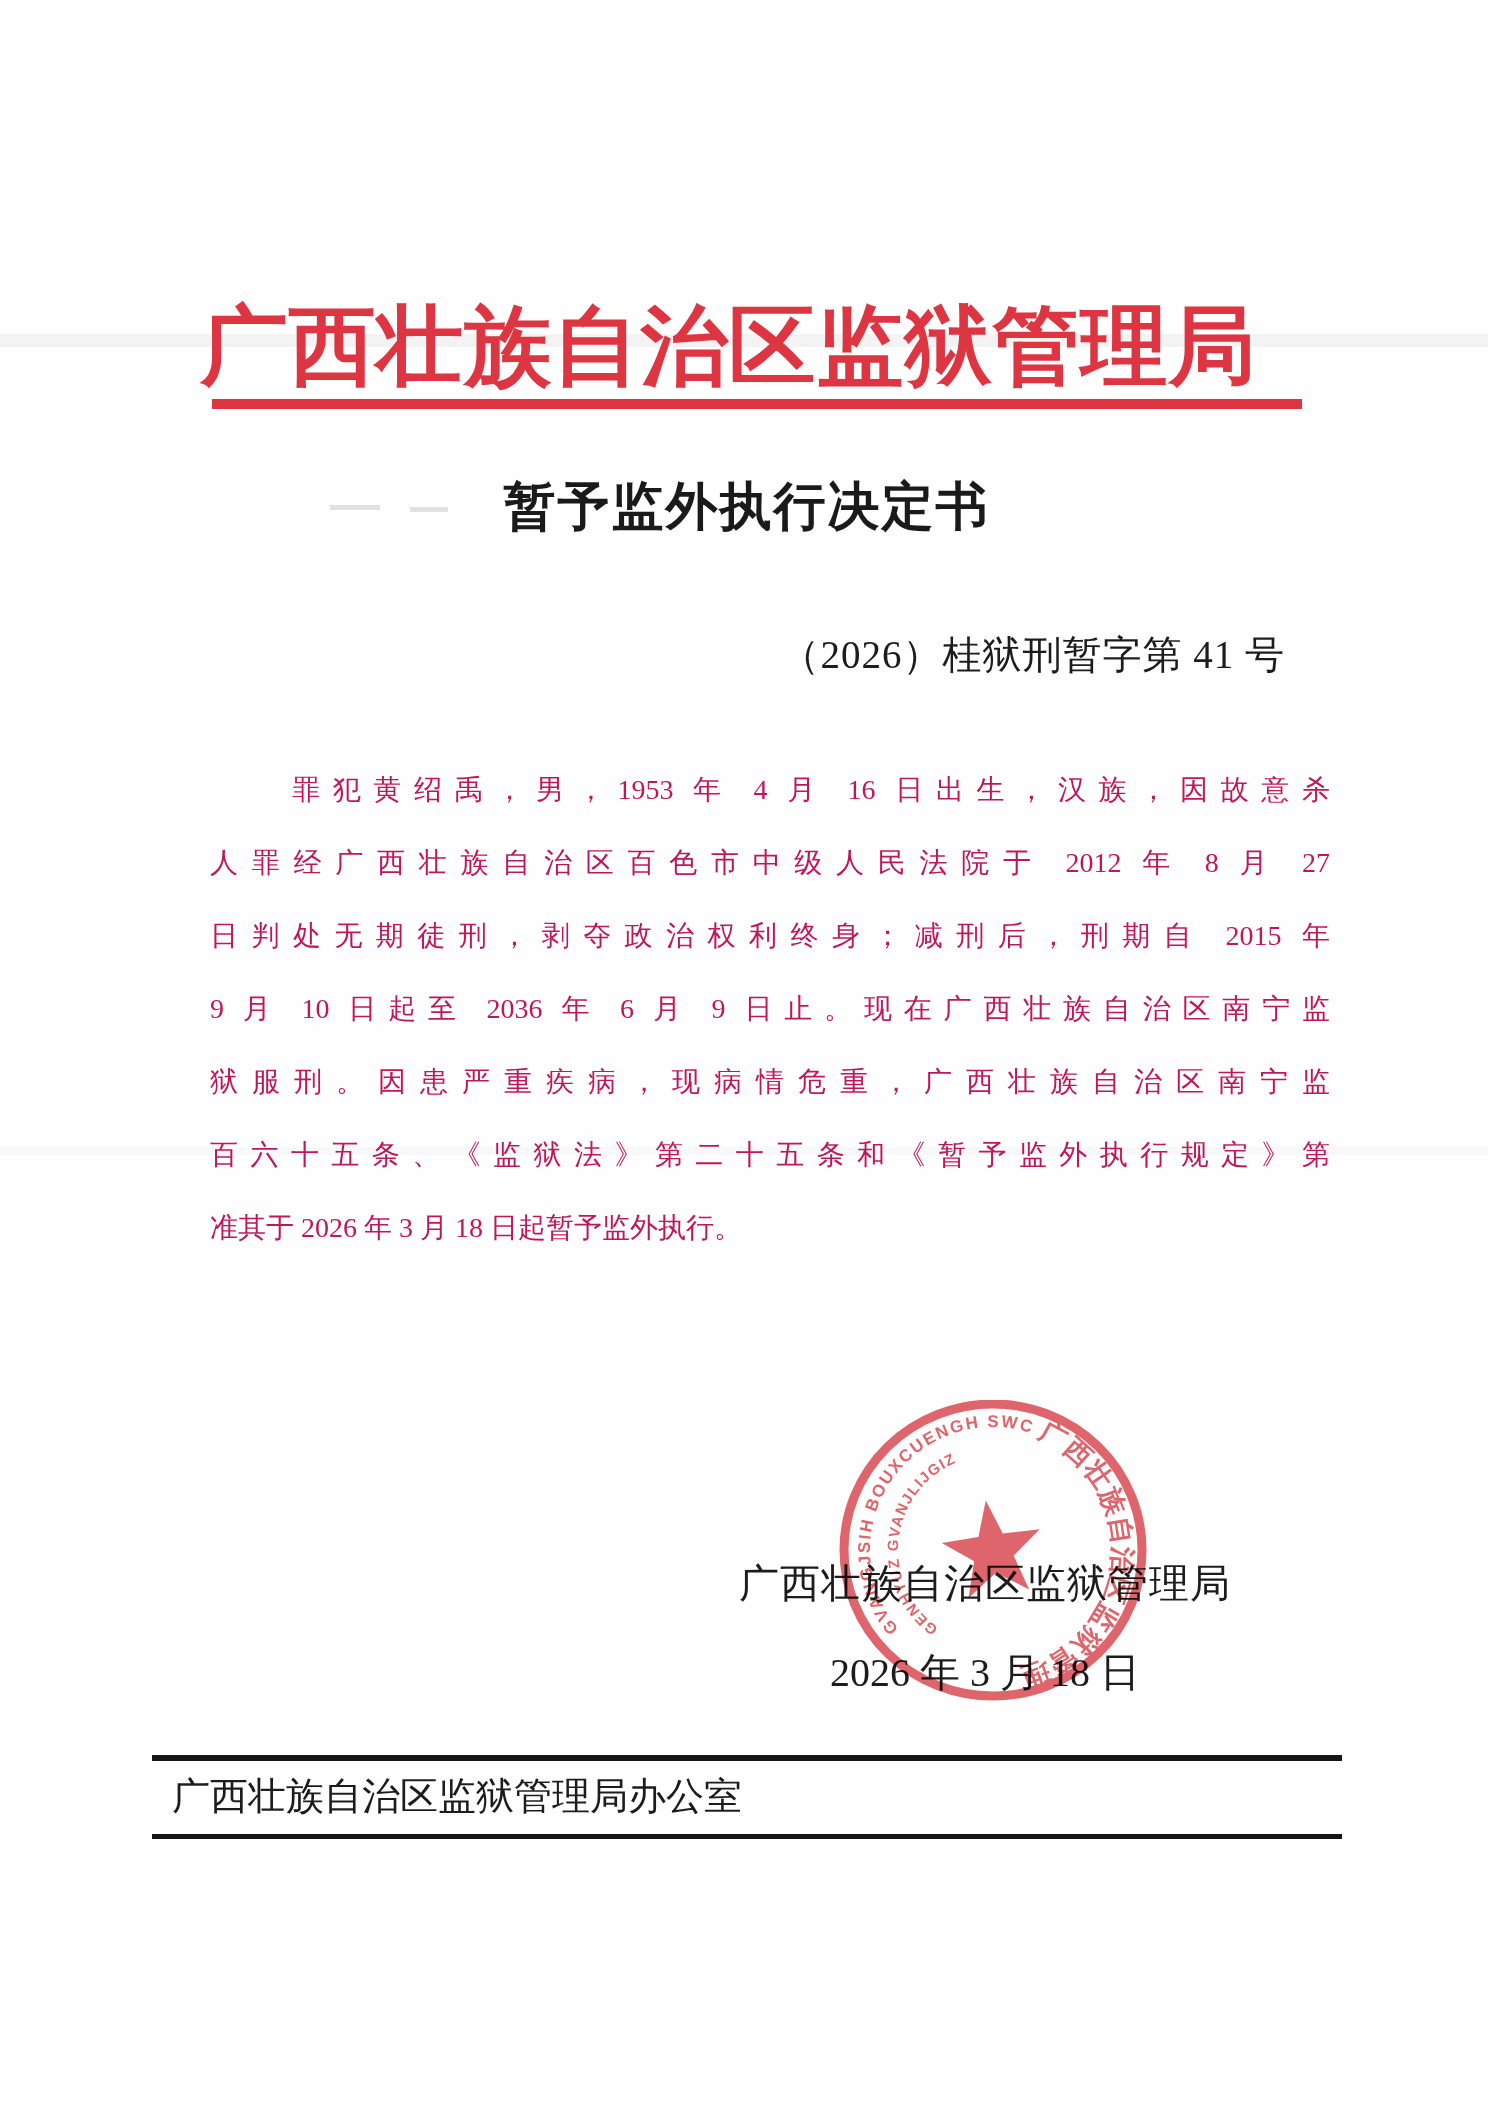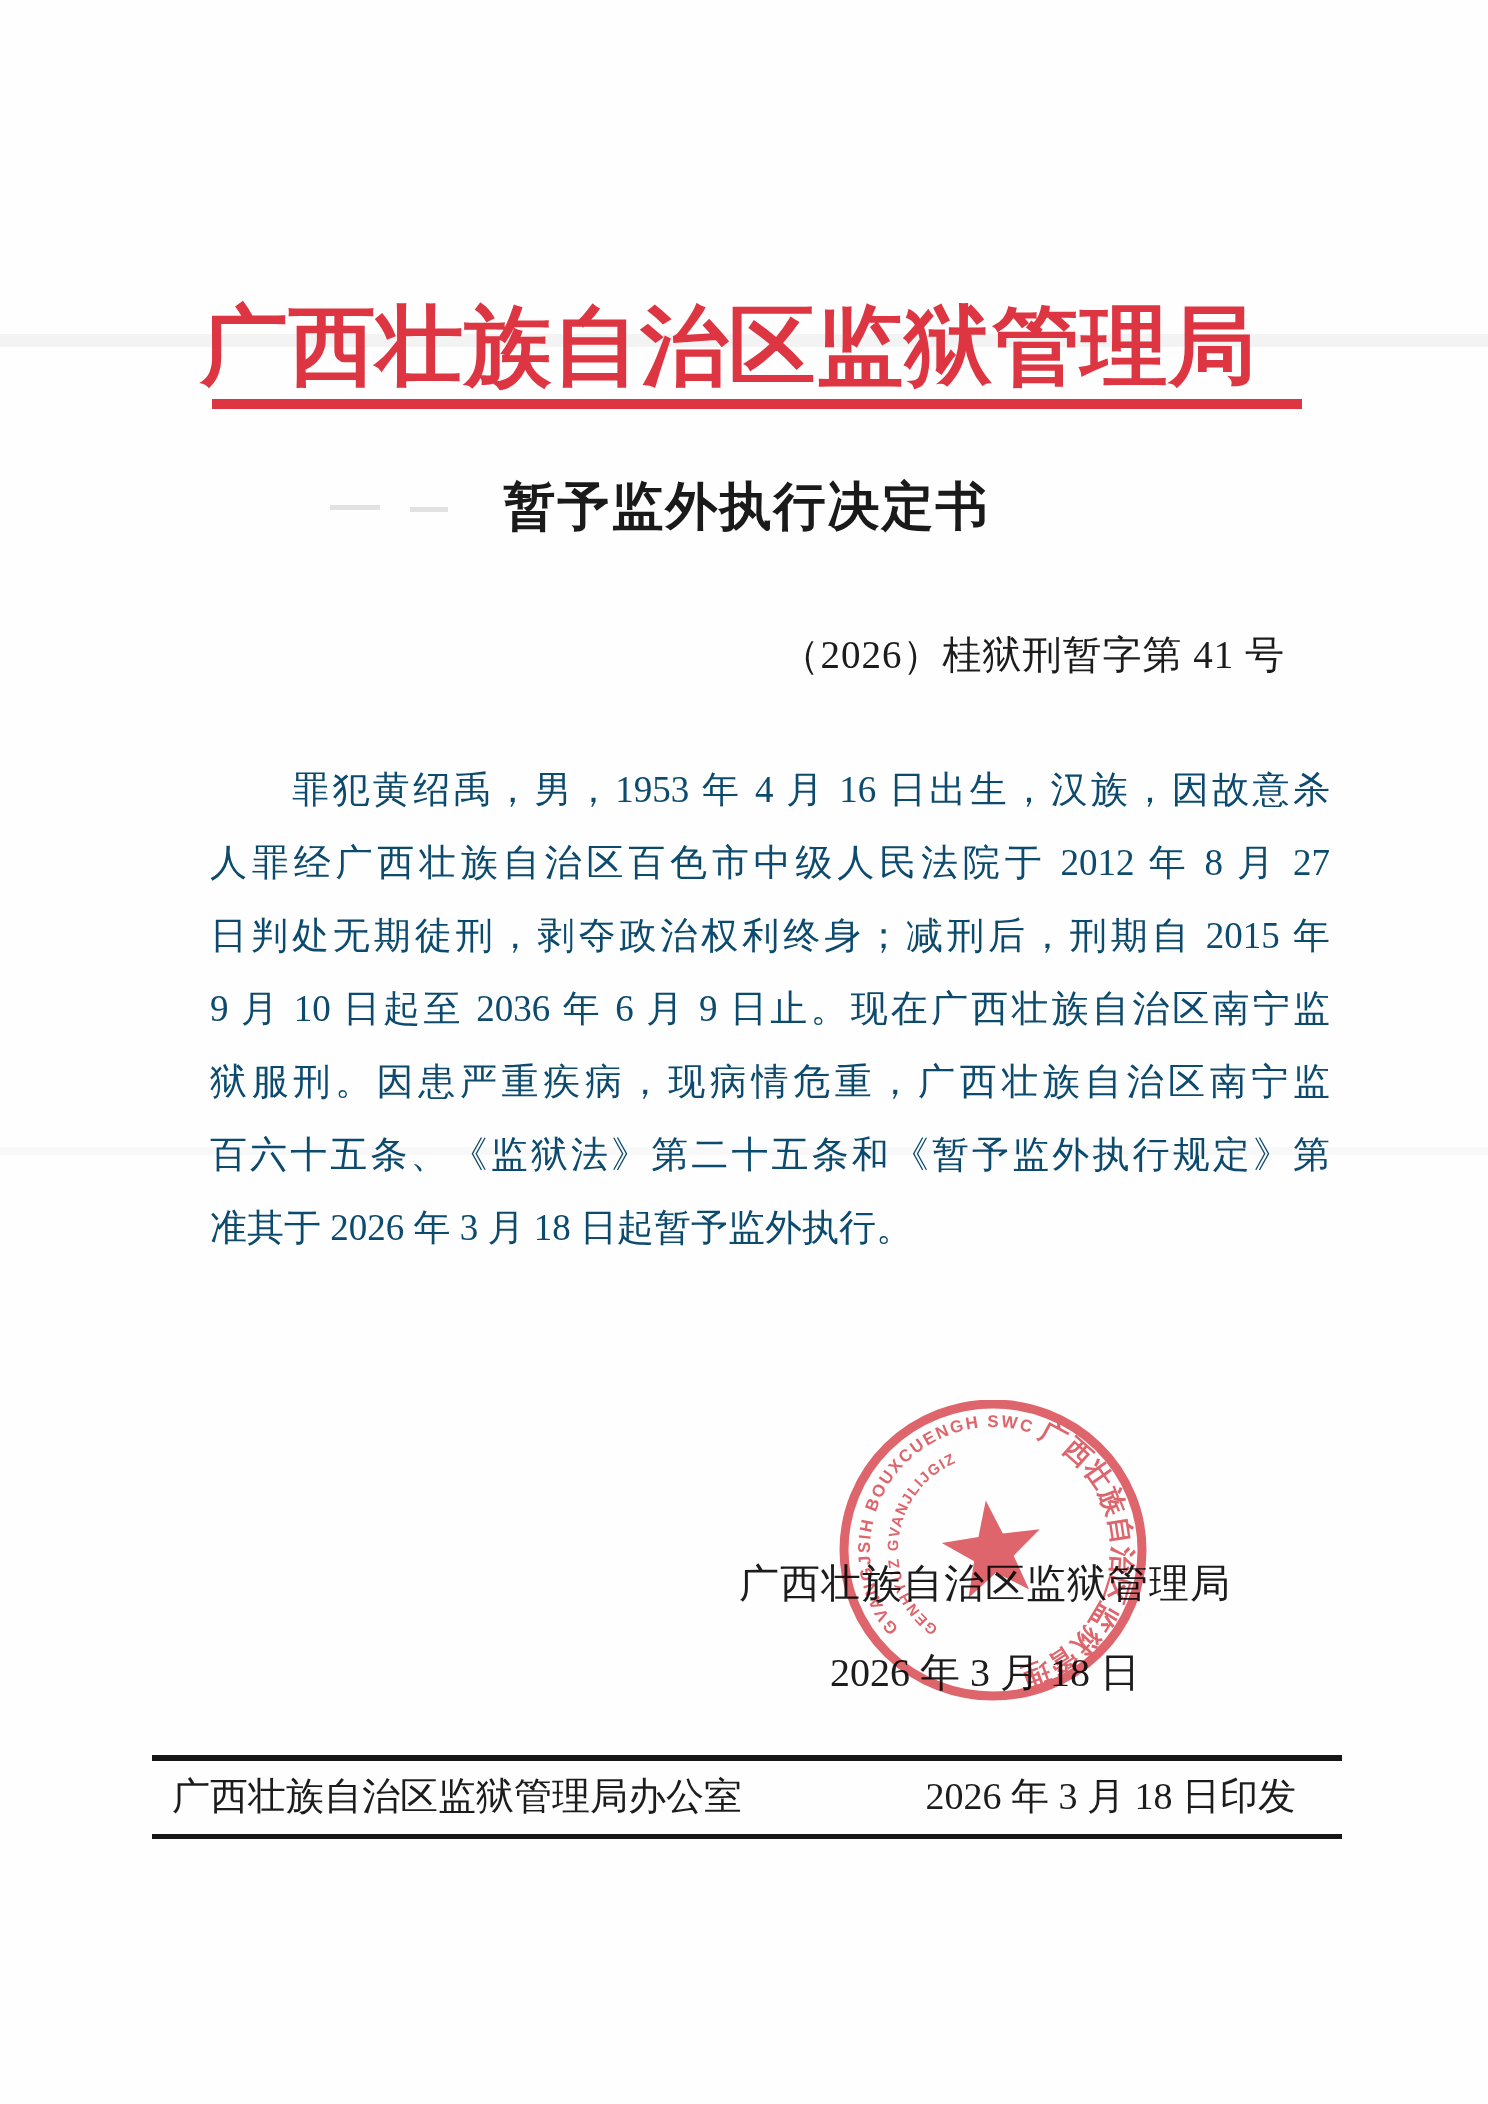--- a/index.html
+++ b/index.html
@@ -33,23 +33,23 @@
     color:#1a1a1a;white-space:nowrap;
   }
   .doc-number{
     position:absolute;top:628px;right:230px;
     font-size:39px;letter-spacing:1px;white-space:nowrap;
   }
   .body-block{
     position:absolute;top:753px;left:210px;width:1120px;
   }
   .body-line{
-    font-size:37px;line-height:73px;height:73px;
+    font-size:28px;line-height:73px;height:73px;
     text-align:justify;text-align-last:justify;
-    white-space:normal;color:#0c4a6e;
+    white-space:normal;color:#be185d;
   }
   .body-line.first{text-indent:82px;}
   .body-line.last{text-align-last:left;}
 
   .signature-block{
     position:absolute;left:685px;top:1556px;width:600px;
     text-align:center;
   }
   .signature-org{font-size:40px;letter-spacing:1px;white-space:nowrap;}
   .signature-date{font-size:40px;margin-top:34px;white-space:nowrap;}
@@ -116,18 +116,17 @@
         <textPath href="#arcLatinInner" startOffset="0">GENHYUZ GVANJLIJGIZ</textPath>
       </text>
       <polygon transform="rotate(-8 170 152)" points="170,100 182.3,135 219.5,135.9 190,158.5 200.6,194.1 170,173 139.4,194.1 150,158.5 120.5,135.9 157.7,135"></polygon>
     </g>
   </svg>
 
   <div class="footer">
     <div class="footer-rule"></div>
     <div class="footer-row">
       <span>广西壮族自治区监狱管理局办公室</span>
-      <span>2026 年 3 月 18 日印发</span>
     </div>
     <div class="footer-rule bottom"></div>
   </div>
 
 </div>
 
 </body></html>

